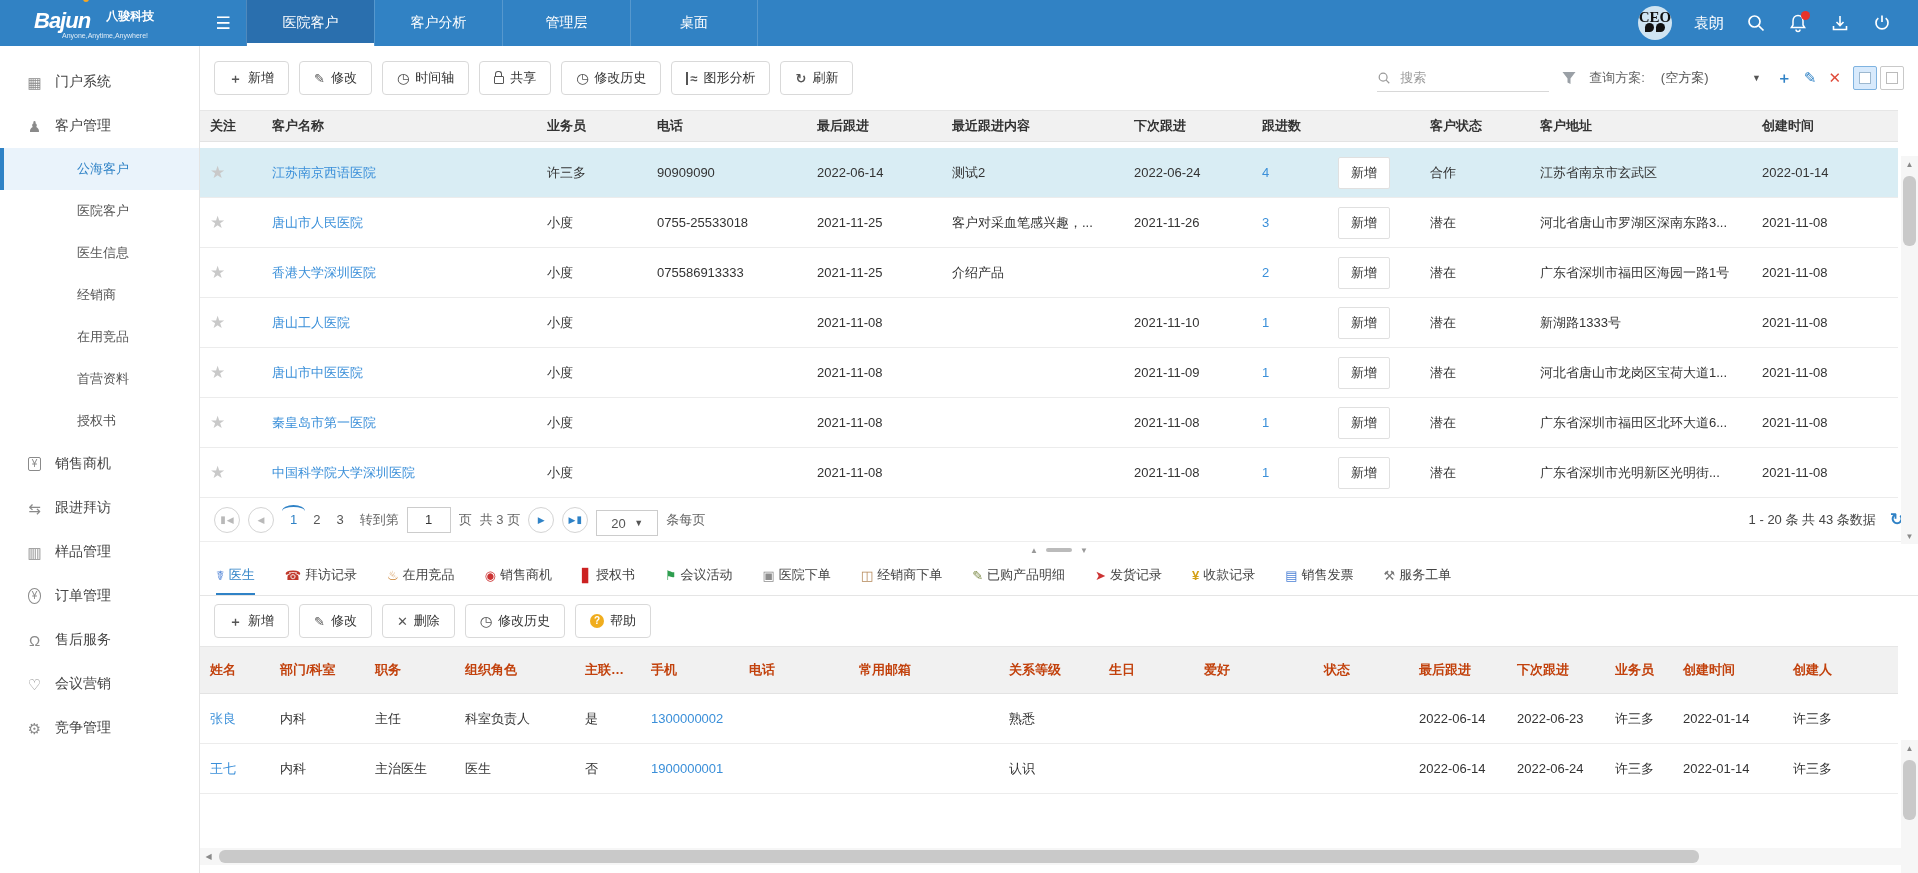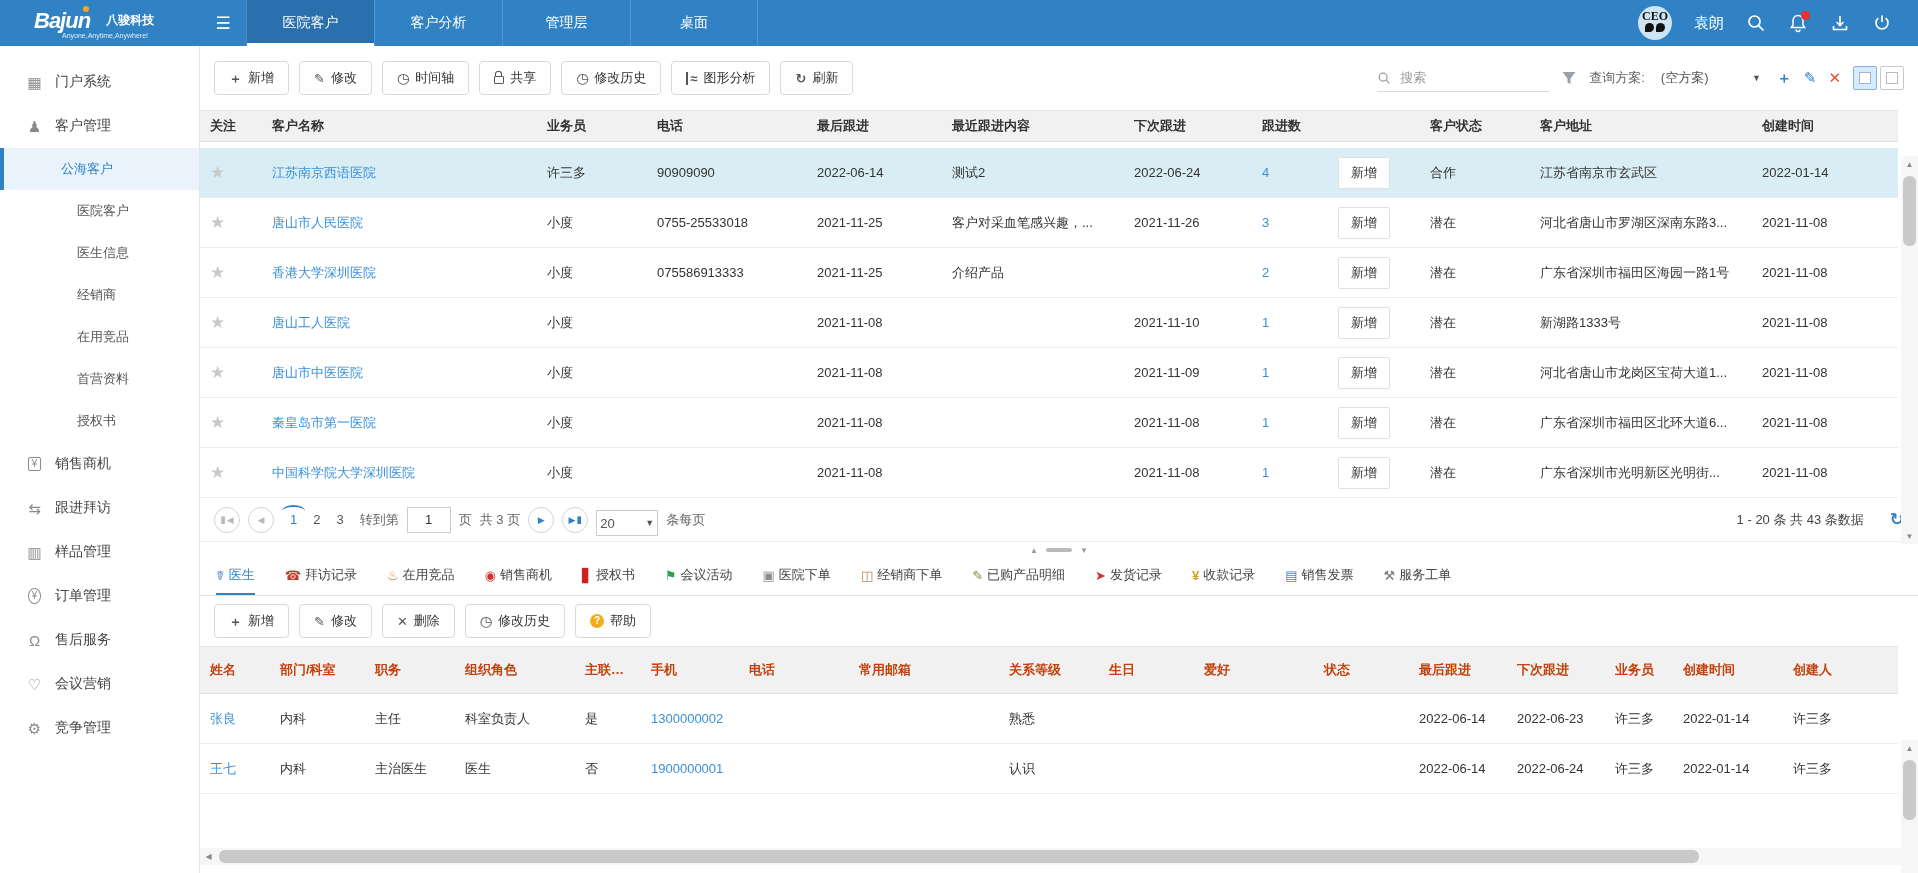--- a/index.html
+++ b/index.html
@@ -5,44 +5,44 @@
   html,body{margin:0;padding:0;width:1918px;height:873px;overflow:hidden;background:#fff;
     font-family:"Liberation Sans","DejaVu Sans",sans-serif;font-size:13px;color:#333;}
   *{box-sizing:border-box;}
   :root{
     --accent:#2f82c6; --topbar:#3182c4; --topbar-active:#2a6fae; --link:#3a8fd9;
     --selrow:#d9edf4; --danger:#e04b3a; --star:#c9c9c9;
   }
   
   .topbar{position:absolute;left:0;top:0;width:1918px;height:46px;background:var(--topbar);display:flex;align-items:stretch;color:#fff;}
   .logo{width:200px;display:flex;flex-direction:column;justify-content:center;padding-left:34px;}
-  .logo-line{display:flex;align-items:center;gap:5px;}
+  .logo-line{display:flex;align-items:flex-start;gap:5px;}
   .logo-brand{font-size:22px;font-weight:bold;font-style:italic;letter-spacing:-1px;position:relative;}
   .logo-cn{font-size:12px;font-weight:bold;}
   .logo-tag{font-size:7px;color:rgba(255,255,255,.85);padding-left:28px;margin-top:-2px;}
   .burger{width:46px;display:flex;align-items:center;justify-content:center;font-size:17px;cursor:pointer;}
   .nav-tabs{display:flex;align-items:stretch;}
   .nav-tab{width:128px;display:flex;align-items:center;justify-content:center;font-size:14px;cursor:pointer;border-left:1px solid rgba(255,255,255,.18);position:relative;}
   .nav-tab:last-child{border-right:1px solid rgba(255,255,255,.18);}
   .nav-tab.active{background:var(--topbar-active);}
   .nav-tab.active::after{content:"";position:absolute;left:0;right:0;bottom:0;height:3px;background:#fff;}
   .top-right{margin-left:auto;display:flex;align-items:center;gap:22px;padding-right:26px;}
   .avatar{width:34px;height:34px;border-radius:50%;background:#cfe4f2;position:relative;overflow:hidden;flex:0 0 auto;}
-  .avatar .ceo{position:absolute;top:3px;left:0;right:0;text-align:center;font-size:12px;font-weight:bold;color:#111;font-family:"Liberation Serif",serif;}
+  .avatar .ceo{position:absolute;top:3px;left:0;right:0;text-align:center;font-size:15px;font-weight:bold;color:#111;font-family:"Liberation Serif",serif;}
   .avatar .stache{position:absolute;top:17px;left:7px;width:9px;height:9px;background:#111;border-radius:50% 50% 50% 0;box-shadow:11px 0 0 0 #111;}
   .user-name{font-size:15px;}
   .tb-icon{width:20px;height:20px;position:relative;cursor:pointer;}
   .tb-icon svg{width:20px;height:20px;display:block;}
   .bell-dot{position:absolute;top:-2px;right:-2px;width:9px;height:9px;border-radius:50%;background:#e8322a;}
   
   .sidebar{position:absolute;left:0;top:46px;width:200px;height:827px;background:#fff;border-right:1px solid #e4e4e4;padding-top:14px;}
   .side-item{display:flex;align-items:center;height:44px;cursor:pointer;color:#444;}
   .side-item.top{padding-left:26px;font-size:14px;gap:12px;}
   .side-item.sub{padding-left:60px;font-size:13px;color:#555;height:42px;}
-  .side-item.active{background:#eaf3fb;color:var(--accent);border-left:4px solid var(--accent);padding-left:40px;}
+  .side-item.active{background:#eaf3fb;color:var(--accent);border-left:4px solid var(--accent);padding-left:56px;}
   .side-ic{width:17px;color:#8a8a8a;font-size:15px;line-height:1;display:inline-flex;justify-content:center;}
   .ic-portal::before{content:"▦";}
   .ic-customer::before{content:"♟";}
   .ic-opportunity::before{content:"¥";font-size:10px;border:1px solid #8a8a8a;padding:1px 3px;border-radius:2px;}
   .ic-follow::before{content:"⇆";}
   .ic-sample::before{content:"▥";}
   .ic-order::before{content:"¥";font-size:10px;border:1px solid #8a8a8a;padding:2px 3px;border-radius:50%;}
   .ic-service::before{content:"Ω";}
   .ic-meeting::before{content:"♡";}
   .ic-competition::before{content:"⚙";}
@@ -90,22 +90,22 @@
   .row-btn{border:1px solid #e0e0e0;background:#fff;border-radius:2px;padding:6px 12px;font-size:13px;color:#333;cursor:pointer;font-family:inherit;}
   
   .pager{position:absolute;left:0;top:452px;width:1718px;height:44px;display:flex;align-items:center;padding:0 14px;gap:8px;border-bottom:1px solid #eee;}
   .pg-btn{width:26px;height:26px;border-radius:50%;border:1px solid #d4d4d4;background:#fff;display:inline-flex;align-items:center;justify-content:center;font-size:9px;color:#b9b9b9;cursor:pointer;gap:1px;}
   .pg-btn.blue{color:var(--accent);}
   .pg-bar{font-size:10px;font-weight:bold;}
   .page{padding:0 8px;color:#555;cursor:pointer;position:relative;}
   .page.current{color:var(--accent);}
   .page.current::before{content:"";position:absolute;top:-7px;left:0;right:0;height:10px;border-top:2px solid var(--accent);border-radius:50%;}
   .goto-input{width:44px;height:26px;border:1px solid #ccc;text-align:center;font-size:13px;font-family:inherit;color:#333;}
-  .size-select{width:62px;height:26px;border:1px solid #ccc;padding:0 3px;margin-top:7px;}
-  .pager-right{margin-left:auto;display:flex;align-items:center;gap:26px;color:#444;}
+  .size-select{width:62px;height:26px;border:1px solid #ccc;padding:0 14px;margin-top:7px;}
+  .pager-right{margin-left:auto;display:flex;align-items:center;gap:14px;color:#444;}
   .refresh-ic{color:var(--accent);font-size:17px;font-weight:bold;cursor:pointer;}
   .refresh-ic::before{content:"↻";}
   
   .splitter{position:absolute;left:0;top:496px;width:1718px;height:16px;display:flex;align-items:center;justify-content:center;gap:8px;color:#999;font-size:8px;cursor:row-resize;}
   .split-bar{width:26px;height:4px;background:#bbb;border-radius:2px;}
   
   .subtabs{position:absolute;left:0;top:512px;width:1718px;height:38px;display:flex;align-items:flex-end;gap:30px;padding:0 16px;border-bottom:1px solid #e5e5e5;}
   .subtab{display:inline-flex;align-items:center;gap:4px;padding-bottom:9px;cursor:pointer;color:#444;border-bottom:2px solid transparent;}
   .subtab.active{color:var(--accent);border-bottom-color:var(--accent);}
   .stab-ic{font-size:13px;line-height:1;}

